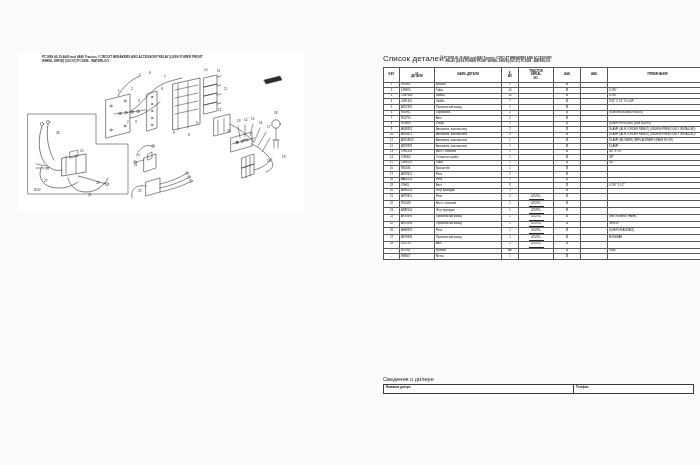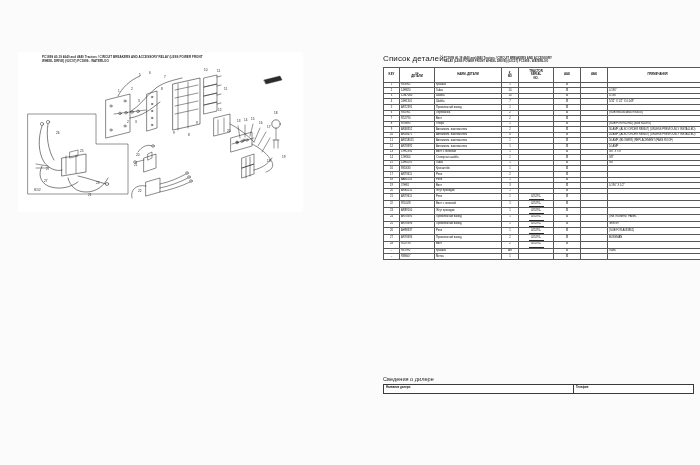--- a/index.html
+++ b/index.html
@@ -47,20 +47,21 @@
   
   #parts-panel {
     position: absolute;
     left: 383px;
     top: 54px;
     width: 300px;
   }
   #parts-title-row {
     display: flex;
     align-items: flex-start;
+    text-align: center;
   }
   #parts-title {
     font-size: 8px;
     color: #1c1c1c;
     font-weight: normal;
     white-space: nowrap;
     letter-spacing: 0.1px;
   }
   #parts-subtitle {
     font-size: 2.9px;

